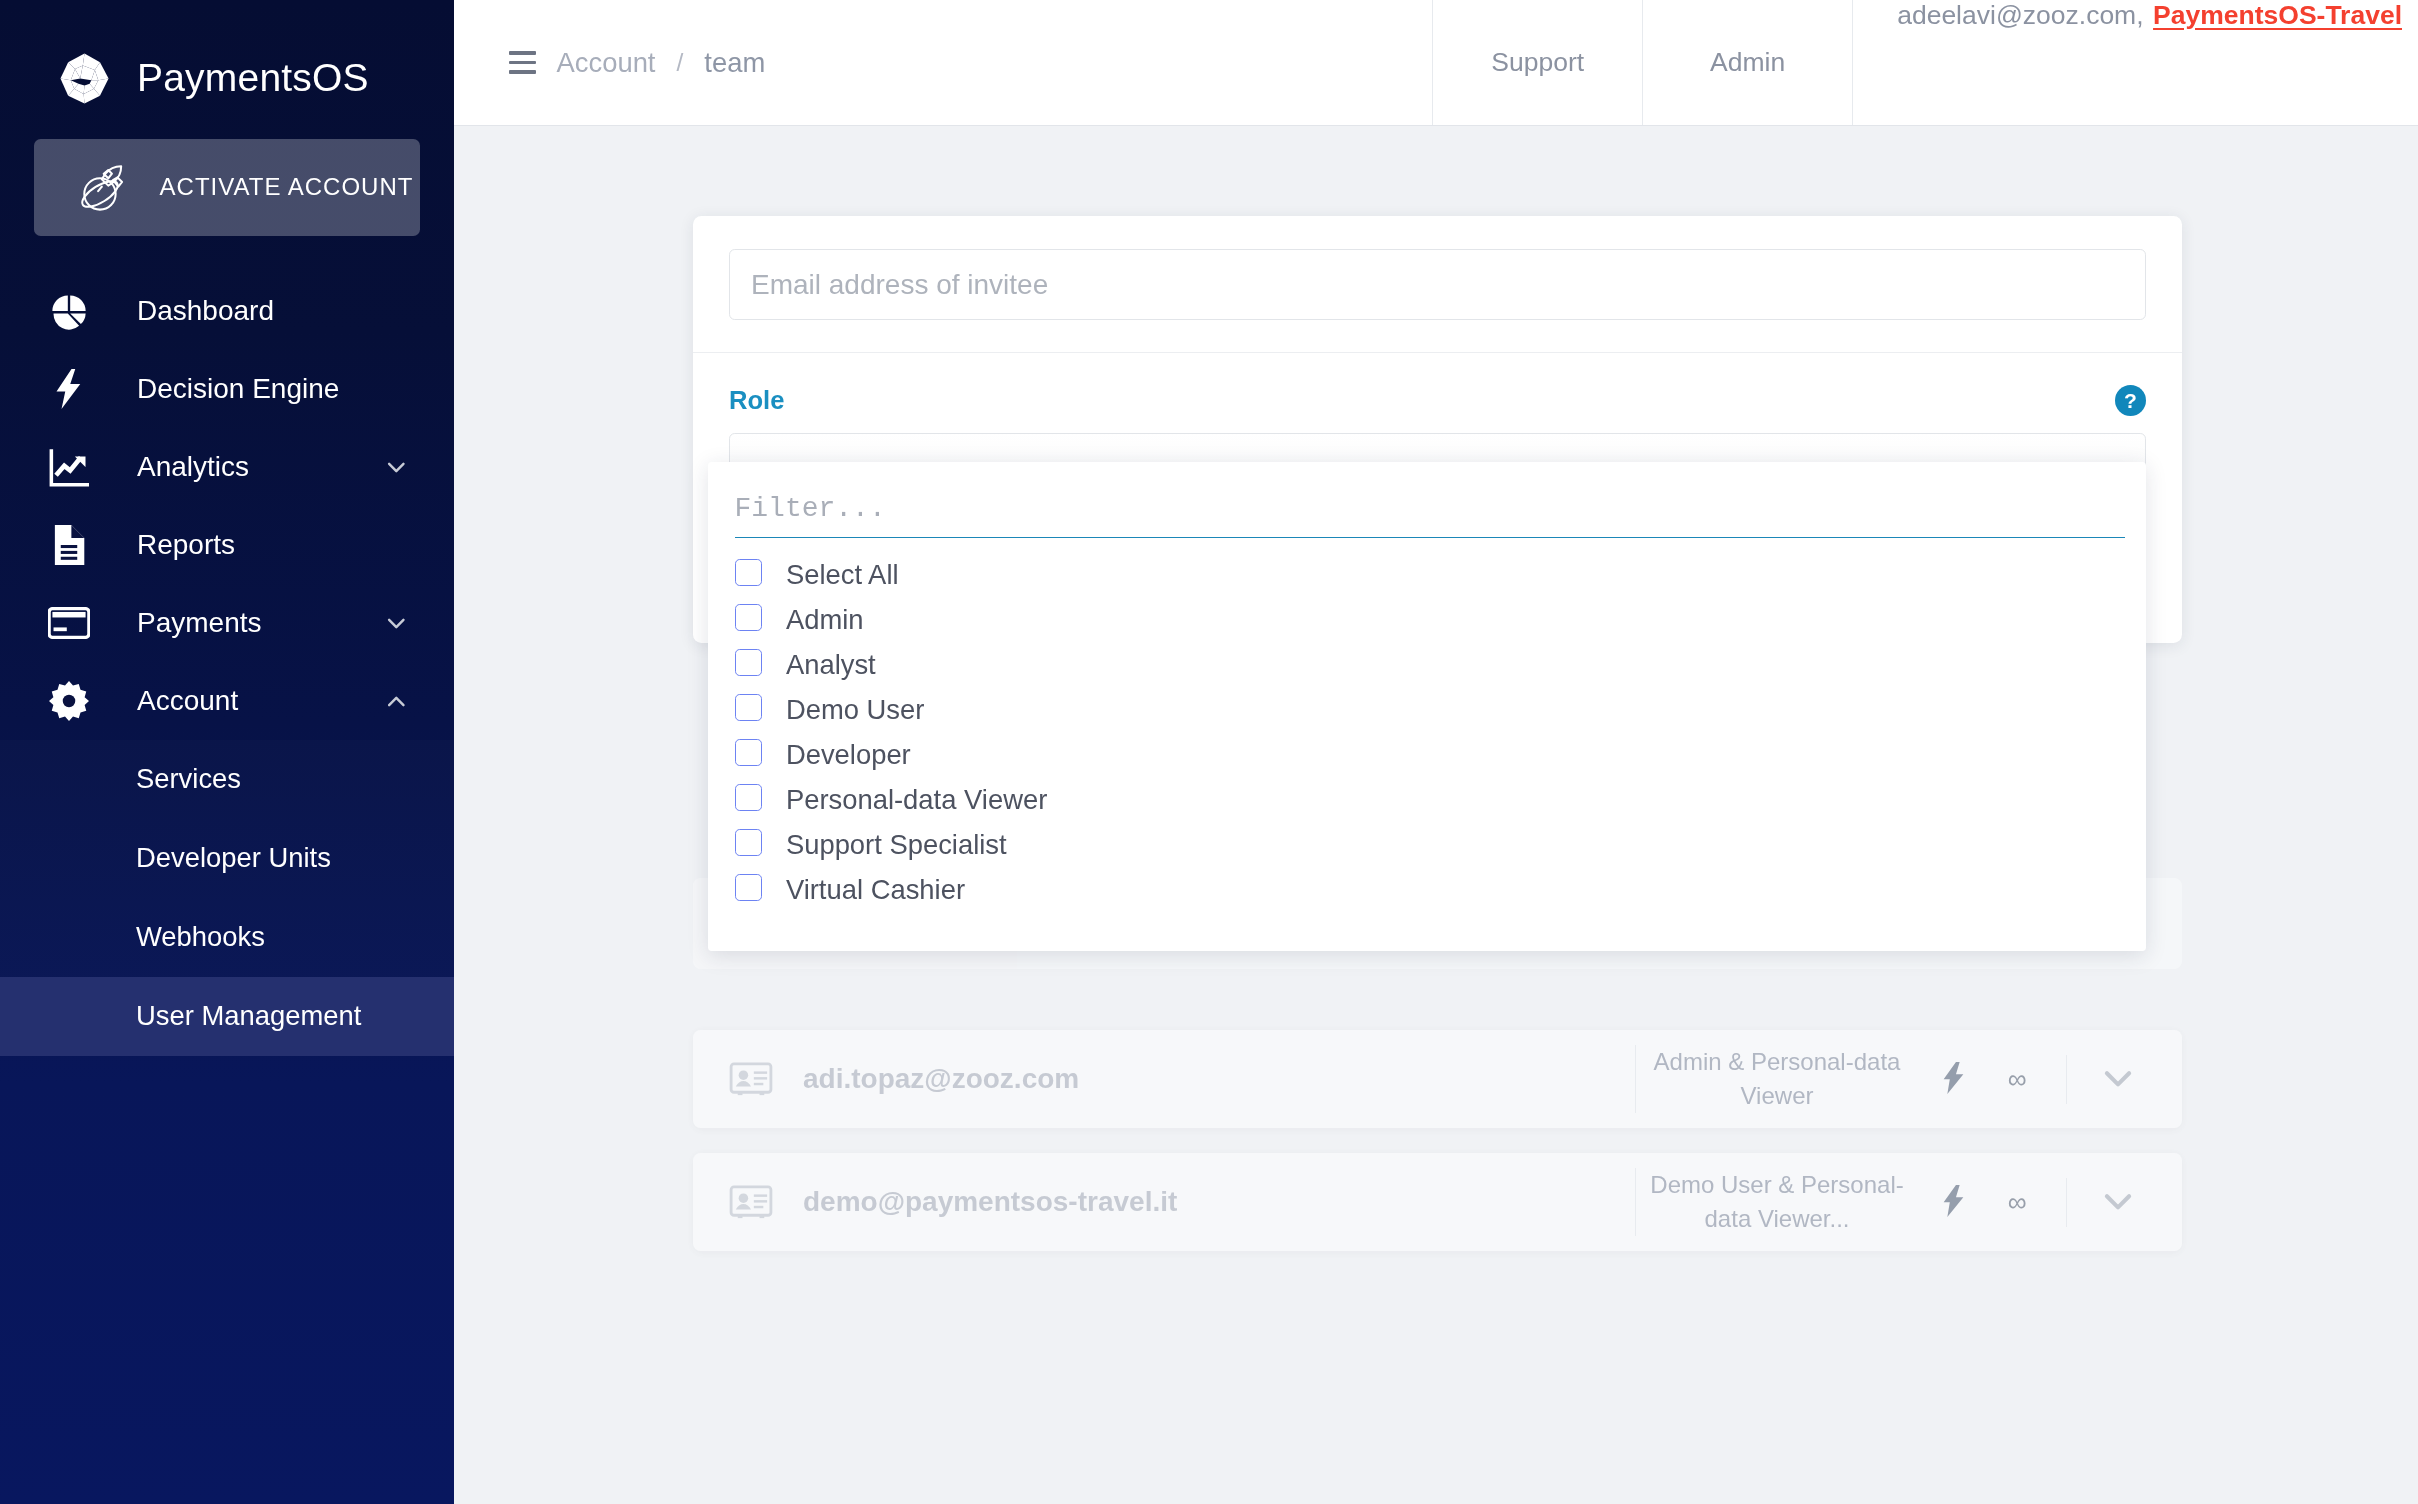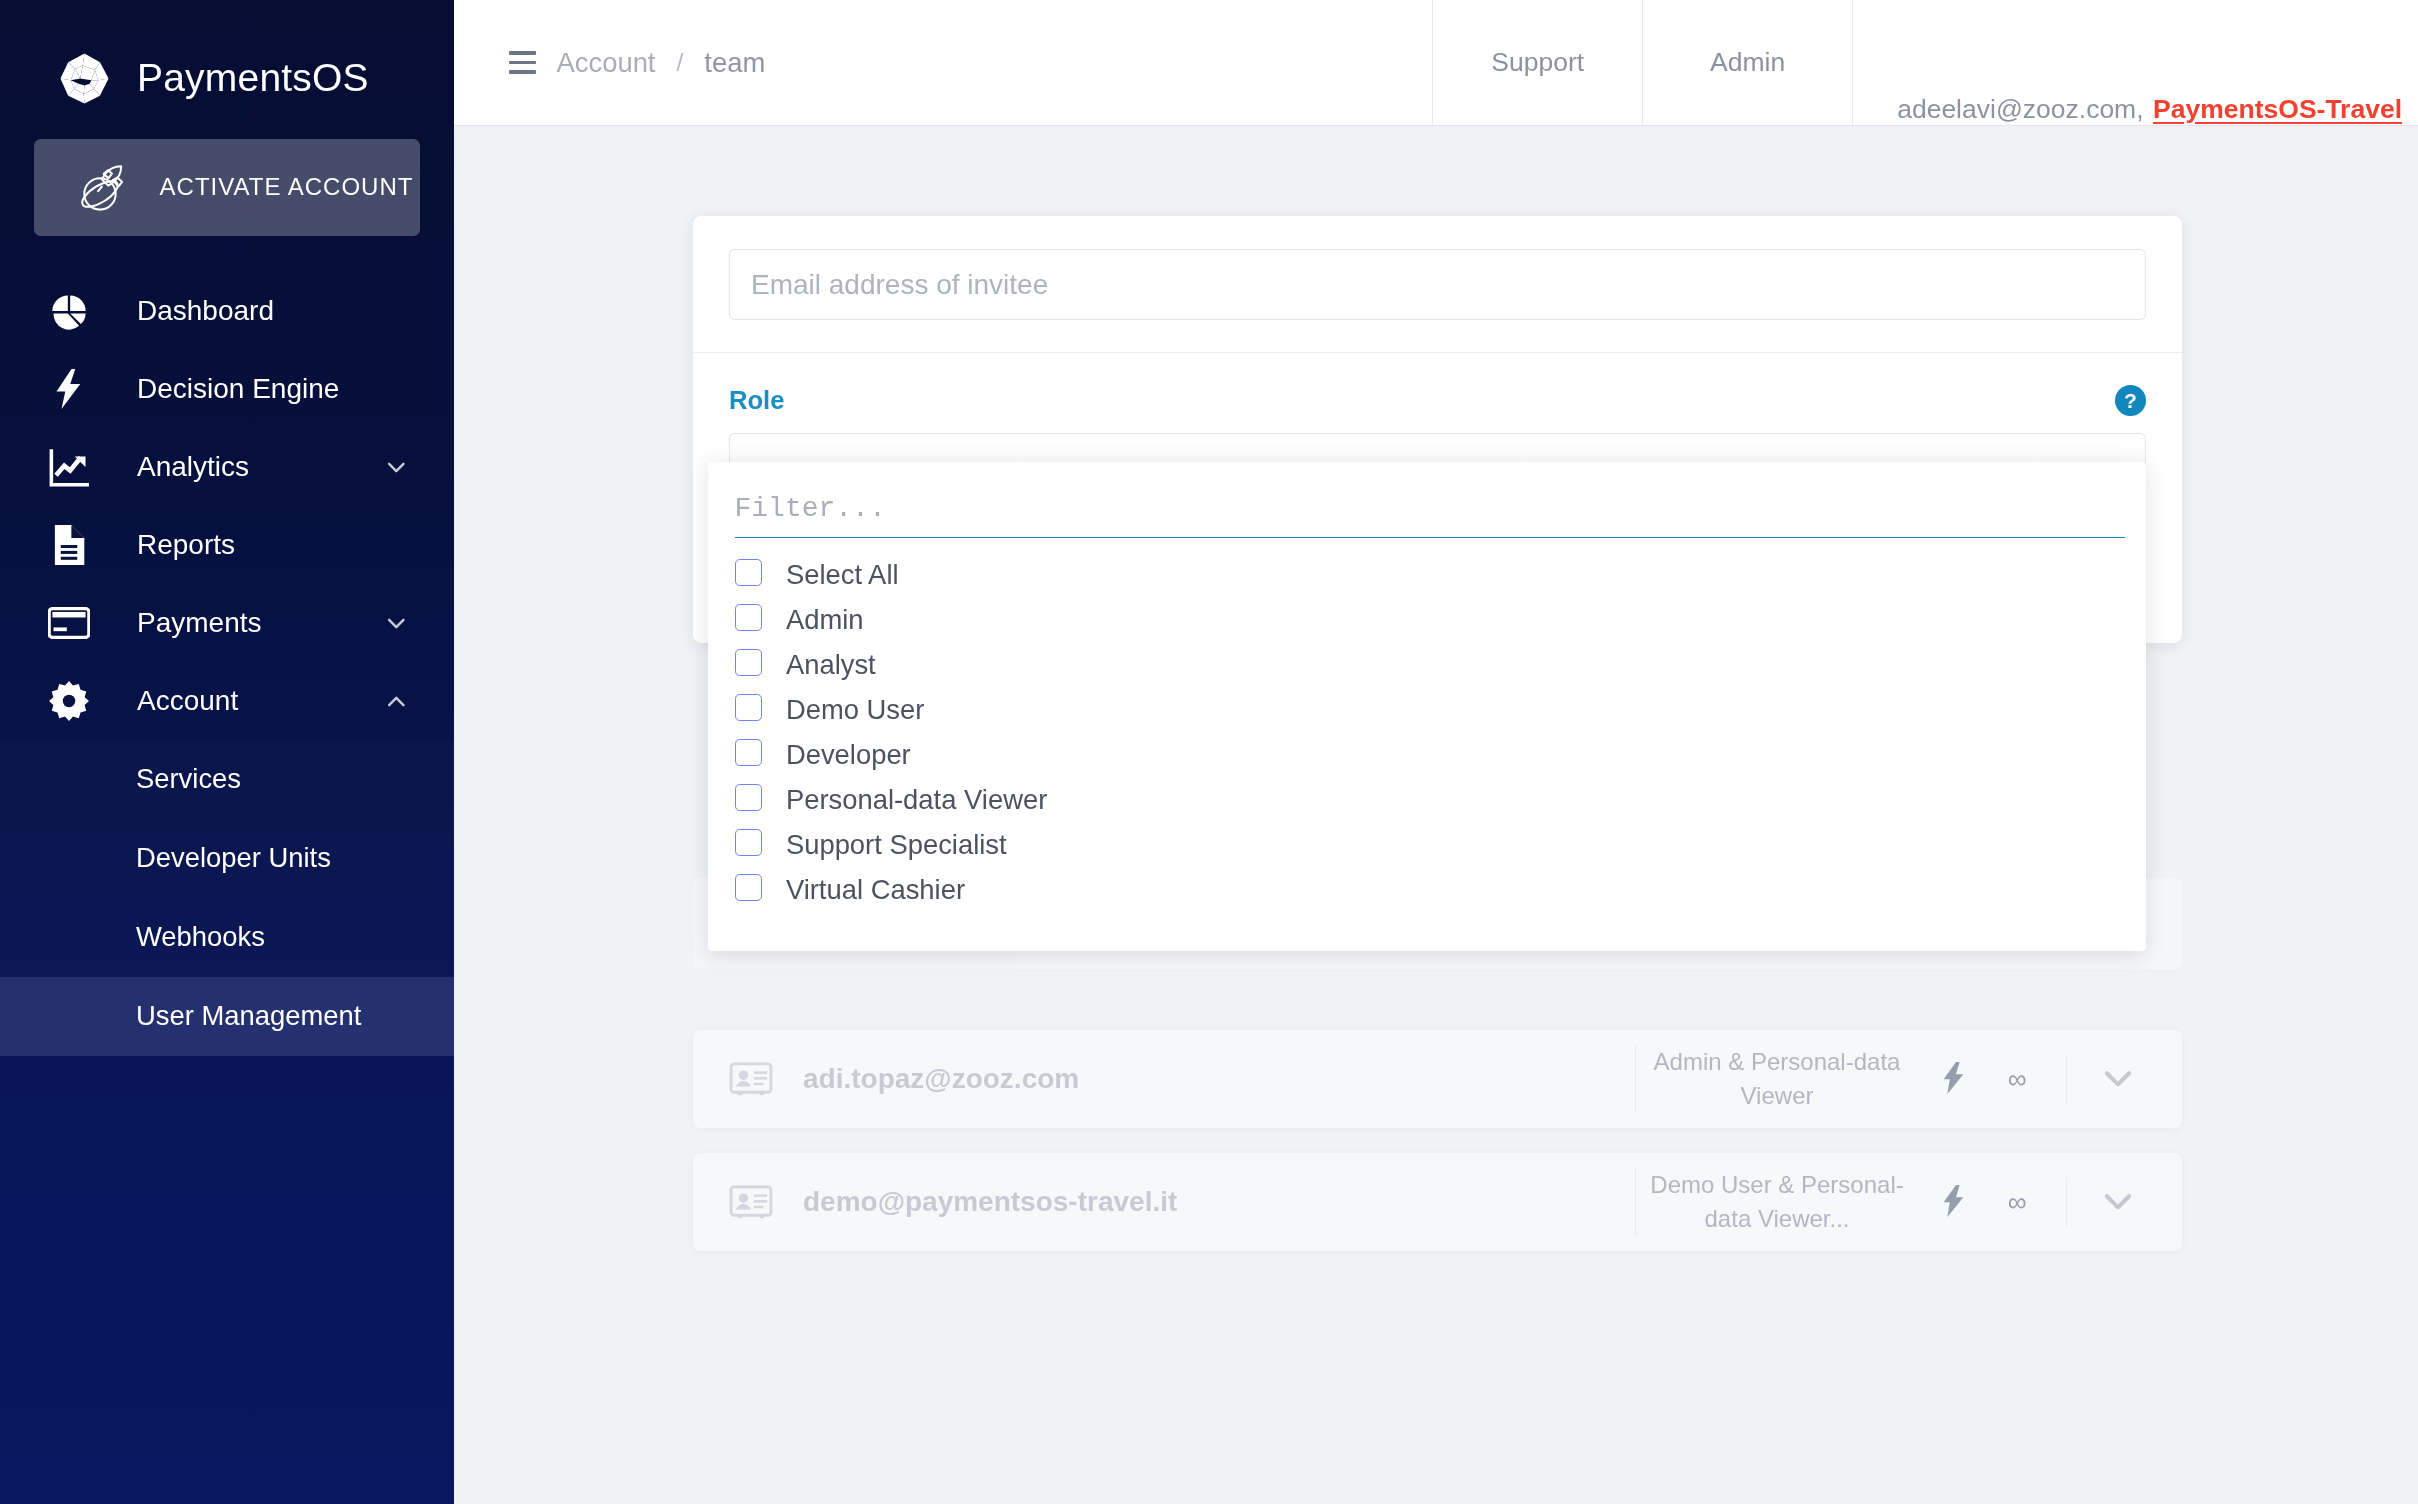--- a/index.html
+++ b/index.html
@@ -96,21 +96,21 @@
 
   .top-link {
     width:210px;
     display:flex; align-items:center; justify-content:center;
     font-size:26.5px; color:#8b92a1; font-weight:400;
     border-right:0.9px solid #e7eaee;
     cursor:pointer;
   }
   #account-zone {
     width:auto; flex:0 0 auto;
-    display:flex; align-items:flex-end;
+    display:flex; align-items:flex-start;
     padding:0 17px 0 44px;
     font-size:26.5px; color:#8b92a1; white-space:nowrap;
   }
   #account-zone .org {
     color:#f4402f; font-weight:700; text-decoration:underline;
     text-underline-offset:3.8px; margin-left:9.5px; cursor:pointer;
   }
 
   
   #main { position:absolute; left:454px; top:126px; width:1965px; height:1379px; background:#f0f2f5; }

